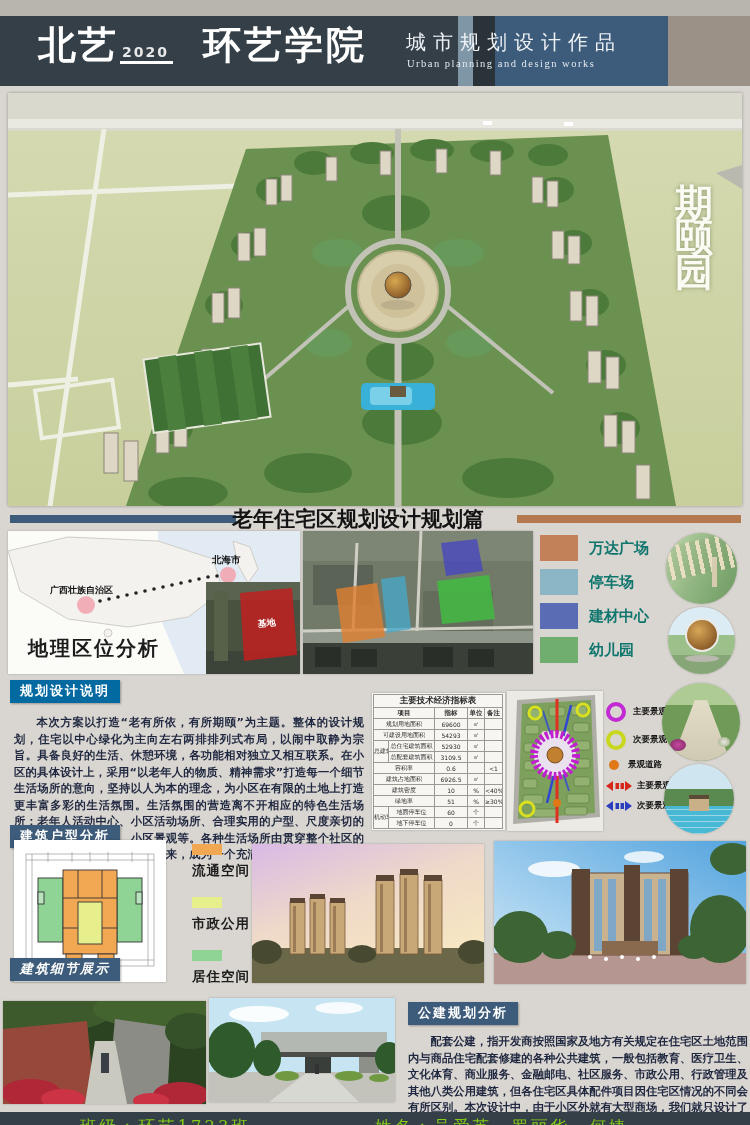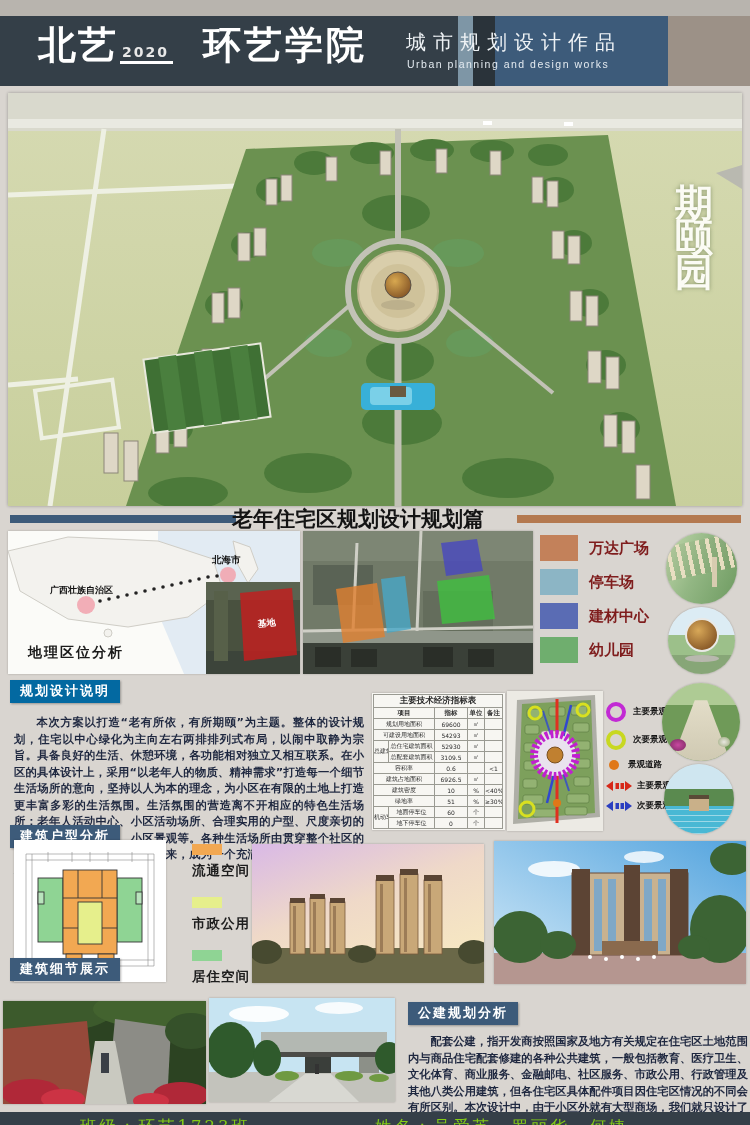--- a/index.html
+++ b/index.html
@@ -15,43 +15,43 @@
   .h-stripe.s2{left:473px;width:22px;background:#2a333a;}
   .h-stripe.s3{left:495px;width:173px;background:#3d5b7a;}
   .h-stripe.s4{left:668px;width:82px;background:#9c9187;}
   .logo{position:absolute;left:38px;top:10px;color:#fff;display:flex;align-items:flex-end;z-index:3;}
   .logo-primary{font-size:38px;font-weight:bold;letter-spacing:2px;line-height:1;}
   .logo-year{font-size:14px;font-weight:bold;letter-spacing:2px;border-bottom:3px solid #fff;
              padding:0 4px 1px 2px;margin-left:2px;color:#e8e8e8;}
   .logo-secondary{font-size:38px;font-weight:bold;letter-spacing:3px;line-height:1;margin-left:30px;}
   .h-title-cn{position:absolute;left:406px;top:13px;font-size:20px;letter-spacing:7px;color:#eef2f5;z-index:4;font-weight:500;}
   .h-title-en{position:absolute;left:407px;top:42px;font-size:10.5px;letter-spacing:1.5px;color:#e3eaf0;z-index:4;
-              font-family:Liberation Sans, sans-serif;}
+              font-family:Liberation Serif, serif;}
   
   .hero{position:absolute;left:8px;top:77px;width:734px;height:413px;background:#fff;
         box-shadow:0 0 3px rgba(0,0,0,.3);}
   .hero svg{display:block;}
   .hero-title-vert{position:absolute;left:660px;top:60px;writing-mode:vertical-rl;
        font-family:"DejaVu Serif","Liberation Serif",serif;font-size:38px;color:#fbfbf4;
        letter-spacing:36px;text-shadow:0 0 4px rgba(90,110,70,.6);font-weight:bold;}
   
   .bar{position:absolute;top:499px;height:8px;}
   .bar.blue{left:10px;width:226px;background:#3d5b7a;}
   .bar.orange{left:517px;width:224px;background:#b4794f;}
   .main-title{position:absolute;left:232px;top:489px;width:294px;text-align:left;
        font-family:"DejaVu Serif","Liberation Serif",serif;font-size:21px;font-weight:bold;color:#141414;}
   
   .panel{position:absolute;background:#fff;box-shadow:0 0 2px rgba(0,0,0,.25);}
   #map-panel{left:8px;top:515px;width:292px;height:143px;background:#fbfbf8;}
-  .map-title{position:absolute;left:20px;bottom:12px;font-size:14px;font-weight:bold;color:#1b1b1b;letter-spacing:2px;}
+  .map-title{position:absolute;left:20px;bottom:12px;font-size:20px;font-weight:bold;color:#1b1b1b;letter-spacing:2px;}
   #sat-panel{left:303px;top:515px;width:230px;height:143px;}
   #land-use-legend{position:absolute;left:540px;top:519px;width:120px;}
   .lu-row{display:flex;align-items:center;margin-bottom:8px;}
   .lu-swatch{width:38px;height:26px;margin-right:11px;flex:0 0 auto;}
-  .lu-label{font-family:"DejaVu Serif","Liberation Serif",serif;font-size:15px;color:#7f1d1d;font-weight:bold;}
+  .lu-label{font-family:"DejaVu Serif","Liberation Serif",serif;font-size:15px;color:#0f766e;font-weight:bold;}
   .circle-photo{position:absolute;border-radius:50%;overflow:hidden;box-shadow:0 0 2px rgba(0,0,0,.3);}
   
   #circ-pergola{left:666px;top:517px;width:71px;height:71px;
      background:linear-gradient(115deg,#c2d8ac 0%,#93b784 45%,#6d9a60 100%);}
   .pergola-beams{position:absolute;left:-8px;top:6px;width:95px;height:34px;transform:rotate(-12deg);
      background:repeating-linear-gradient(90deg,rgba(236,224,196,.95) 0 4px,rgba(120,140,100,.15) 4px 10px);}
   .pergola-post{position:absolute;left:46px;top:24px;width:5px;height:30px;background:#d8ccb0;}
   #circ-sphere-sm{left:668px;top:591px;width:67px;height:67px;
      background:linear-gradient(#dcecf4 0 42%,#9cc08a 42% 72%,#87a677 72% 100%);}
   .wicker{position:absolute;left:50%;top:42%;transform:translate(-50%,-50%);border-radius:50%;
@@ -68,21 +68,21 @@
      background:linear-gradient(#cfe6f0 0 36%,#5a8a4f 36% 60%,#49b8d4 60% 100%);}
   .pool-ripples{position:absolute;left:0;bottom:0;width:100%;height:36%;opacity:.5;
      background:repeating-linear-gradient(180deg,rgba(255,255,255,.9) 0 1px,transparent 1px 6px);}
   .pavilion{position:absolute;left:50%;top:44%;transform:translateX(-50%);width:20px;height:12px;background:#c9b089;
      border-top:4px solid #5a4a36;}
   
   .badge{position:absolute;background:#3d5b7a;color:#fff;font-size:13px;font-weight:bold;
      letter-spacing:2px;padding:2px 10px 3px;box-shadow:1px 1px 2px rgba(0,0,0,.3);}
   #badge-planning{left:10px;top:664px;}
   #badge-unit{left:10px;top:809px;}
-  #badge-detail{left:10px;top:942px;}
+  #badge-detail{left:10px;top:942px;font-style:italic;}
   #badge-public{left:408px;top:986px;}
   .para{position:absolute;font-size:11.3px;line-height:1.46;color:#1f2840;font-weight:600;
      text-align:justify;text-indent:2em;}
   #para-planning{left:14px;top:688px;width:350px;}
   #para-public{left:408px;top:1007px;width:340px;}
   
   #indicators-wrap{position:absolute;left:372px;top:677px;width:131px;background:#f7f6f2;
      box-shadow:0 0 2px rgba(0,0,0,.25);padding:1px;}
   #indicators-table{border-collapse:collapse;width:129px;table-layout:fixed;}
   #indicators-table th,#indicators-table td{border:1px solid #9a9a92;color:#2a2a2a;

